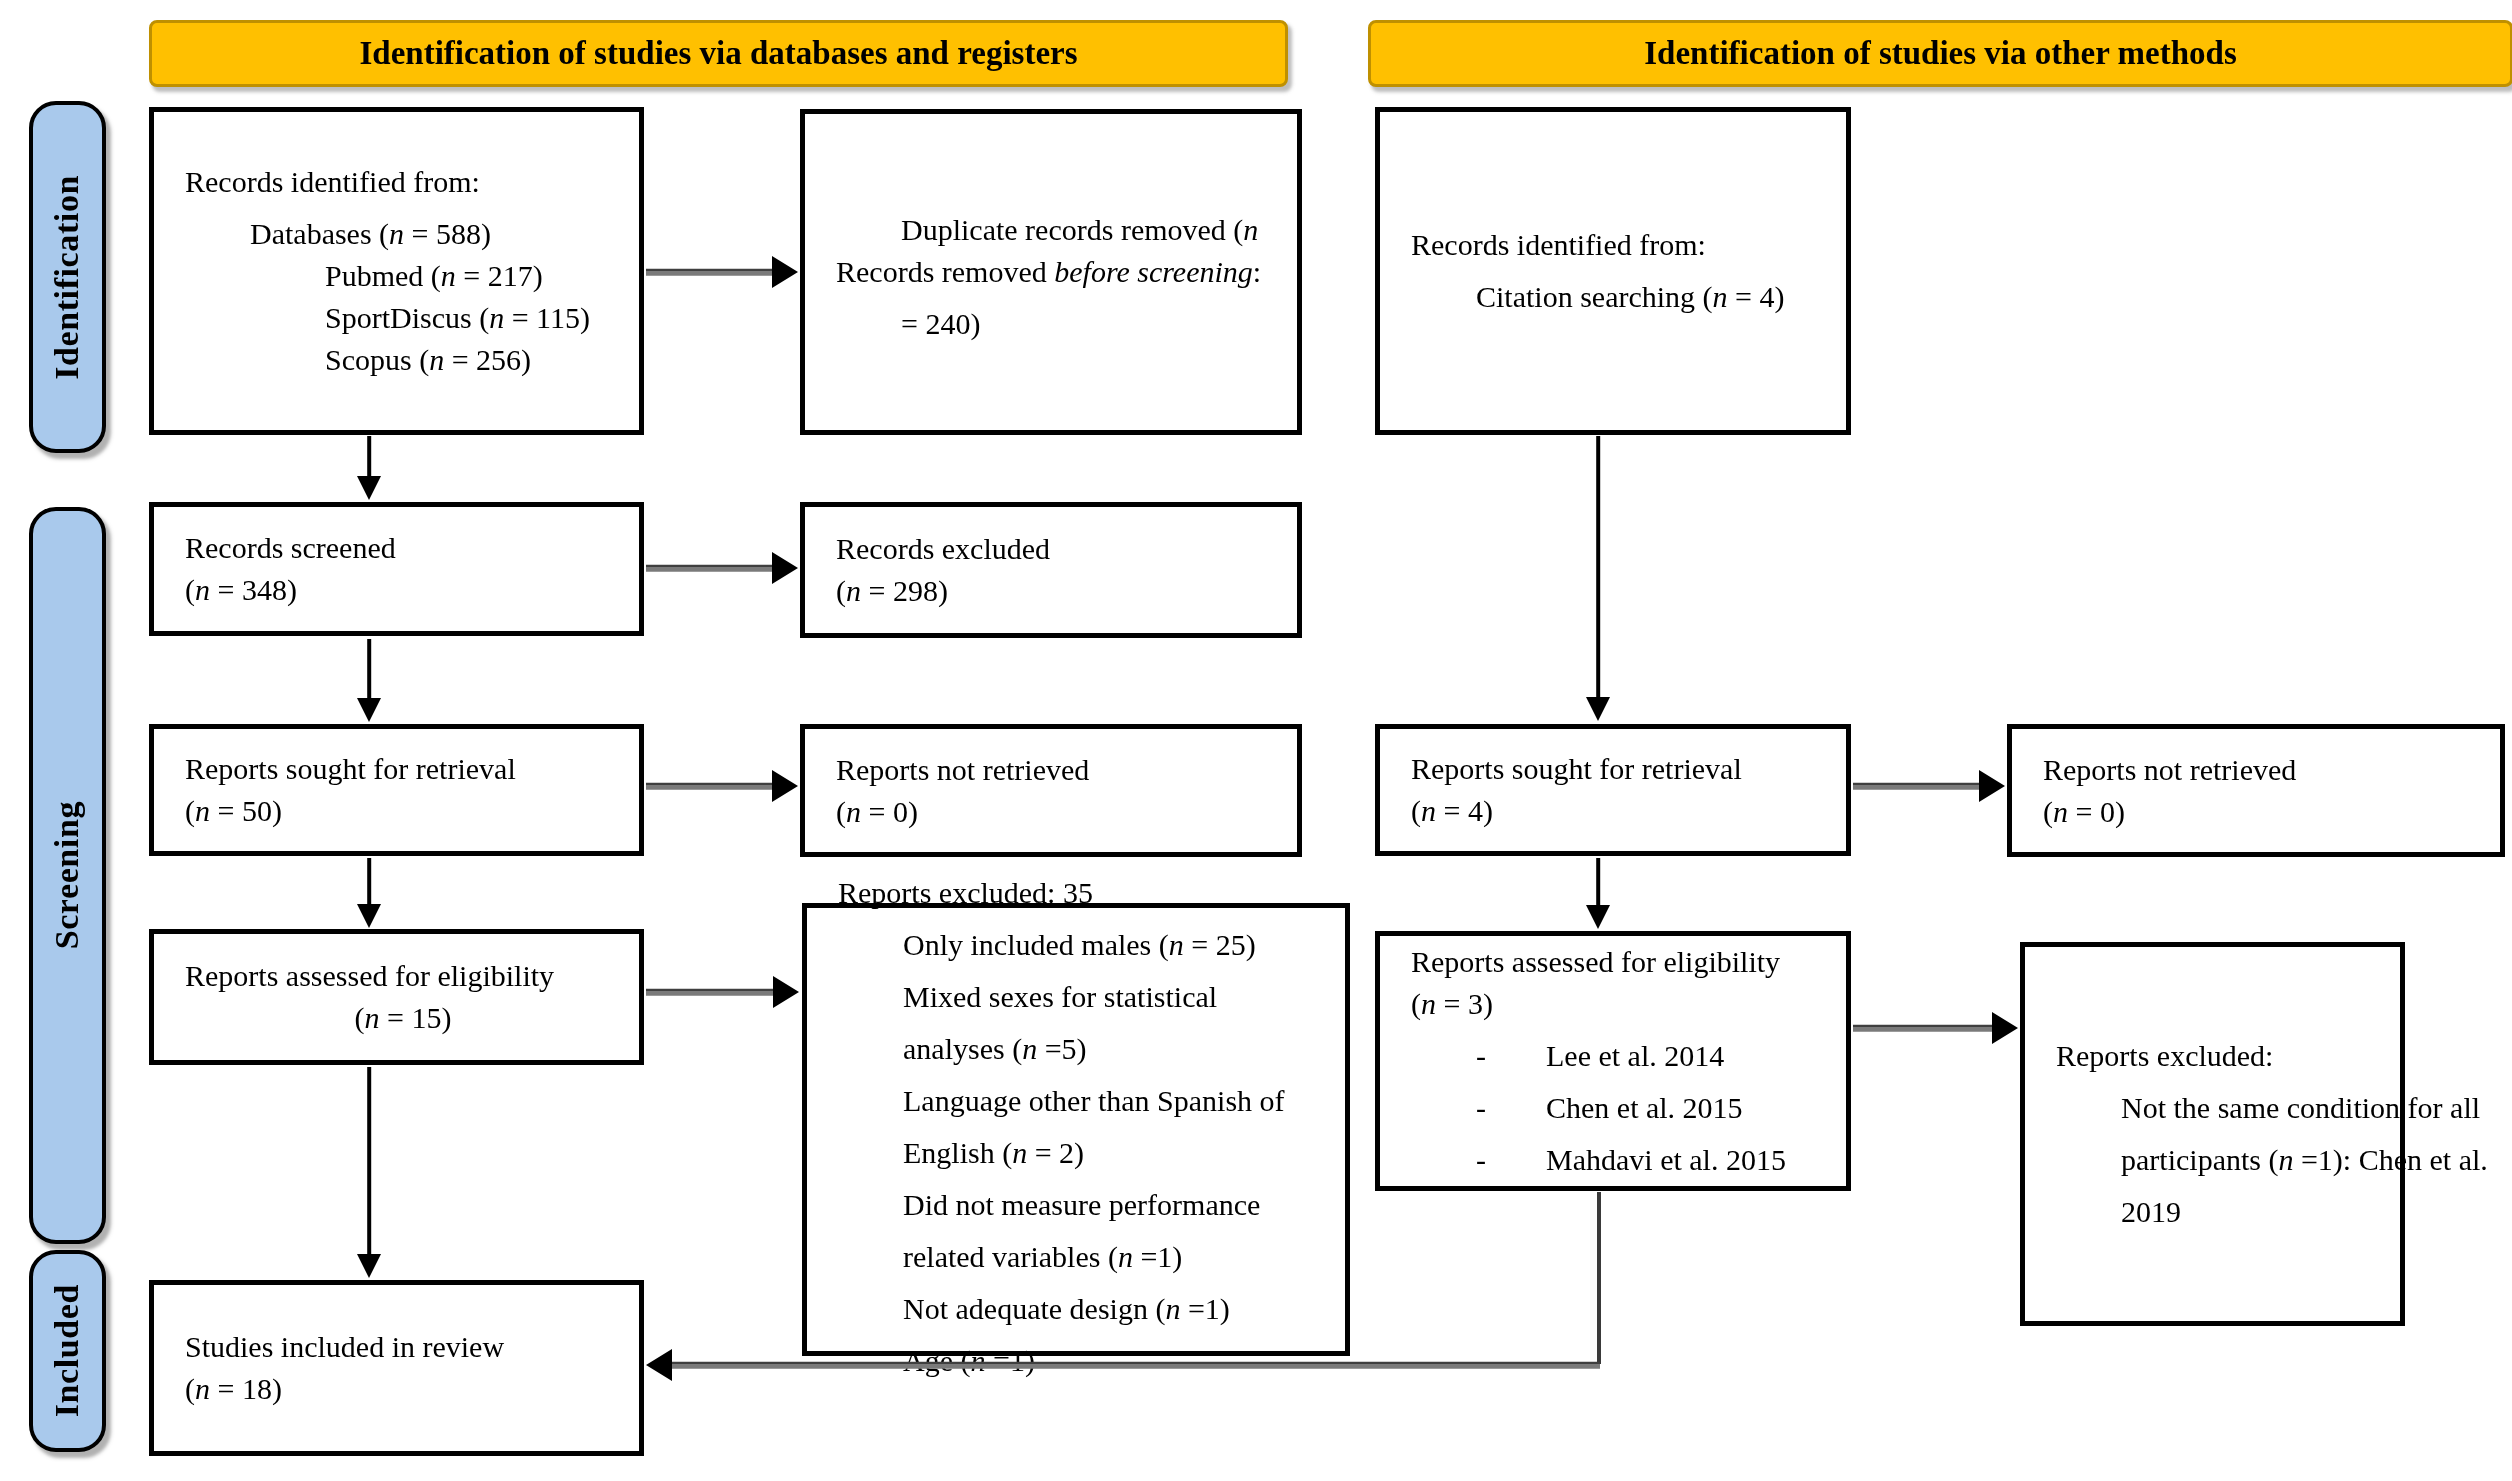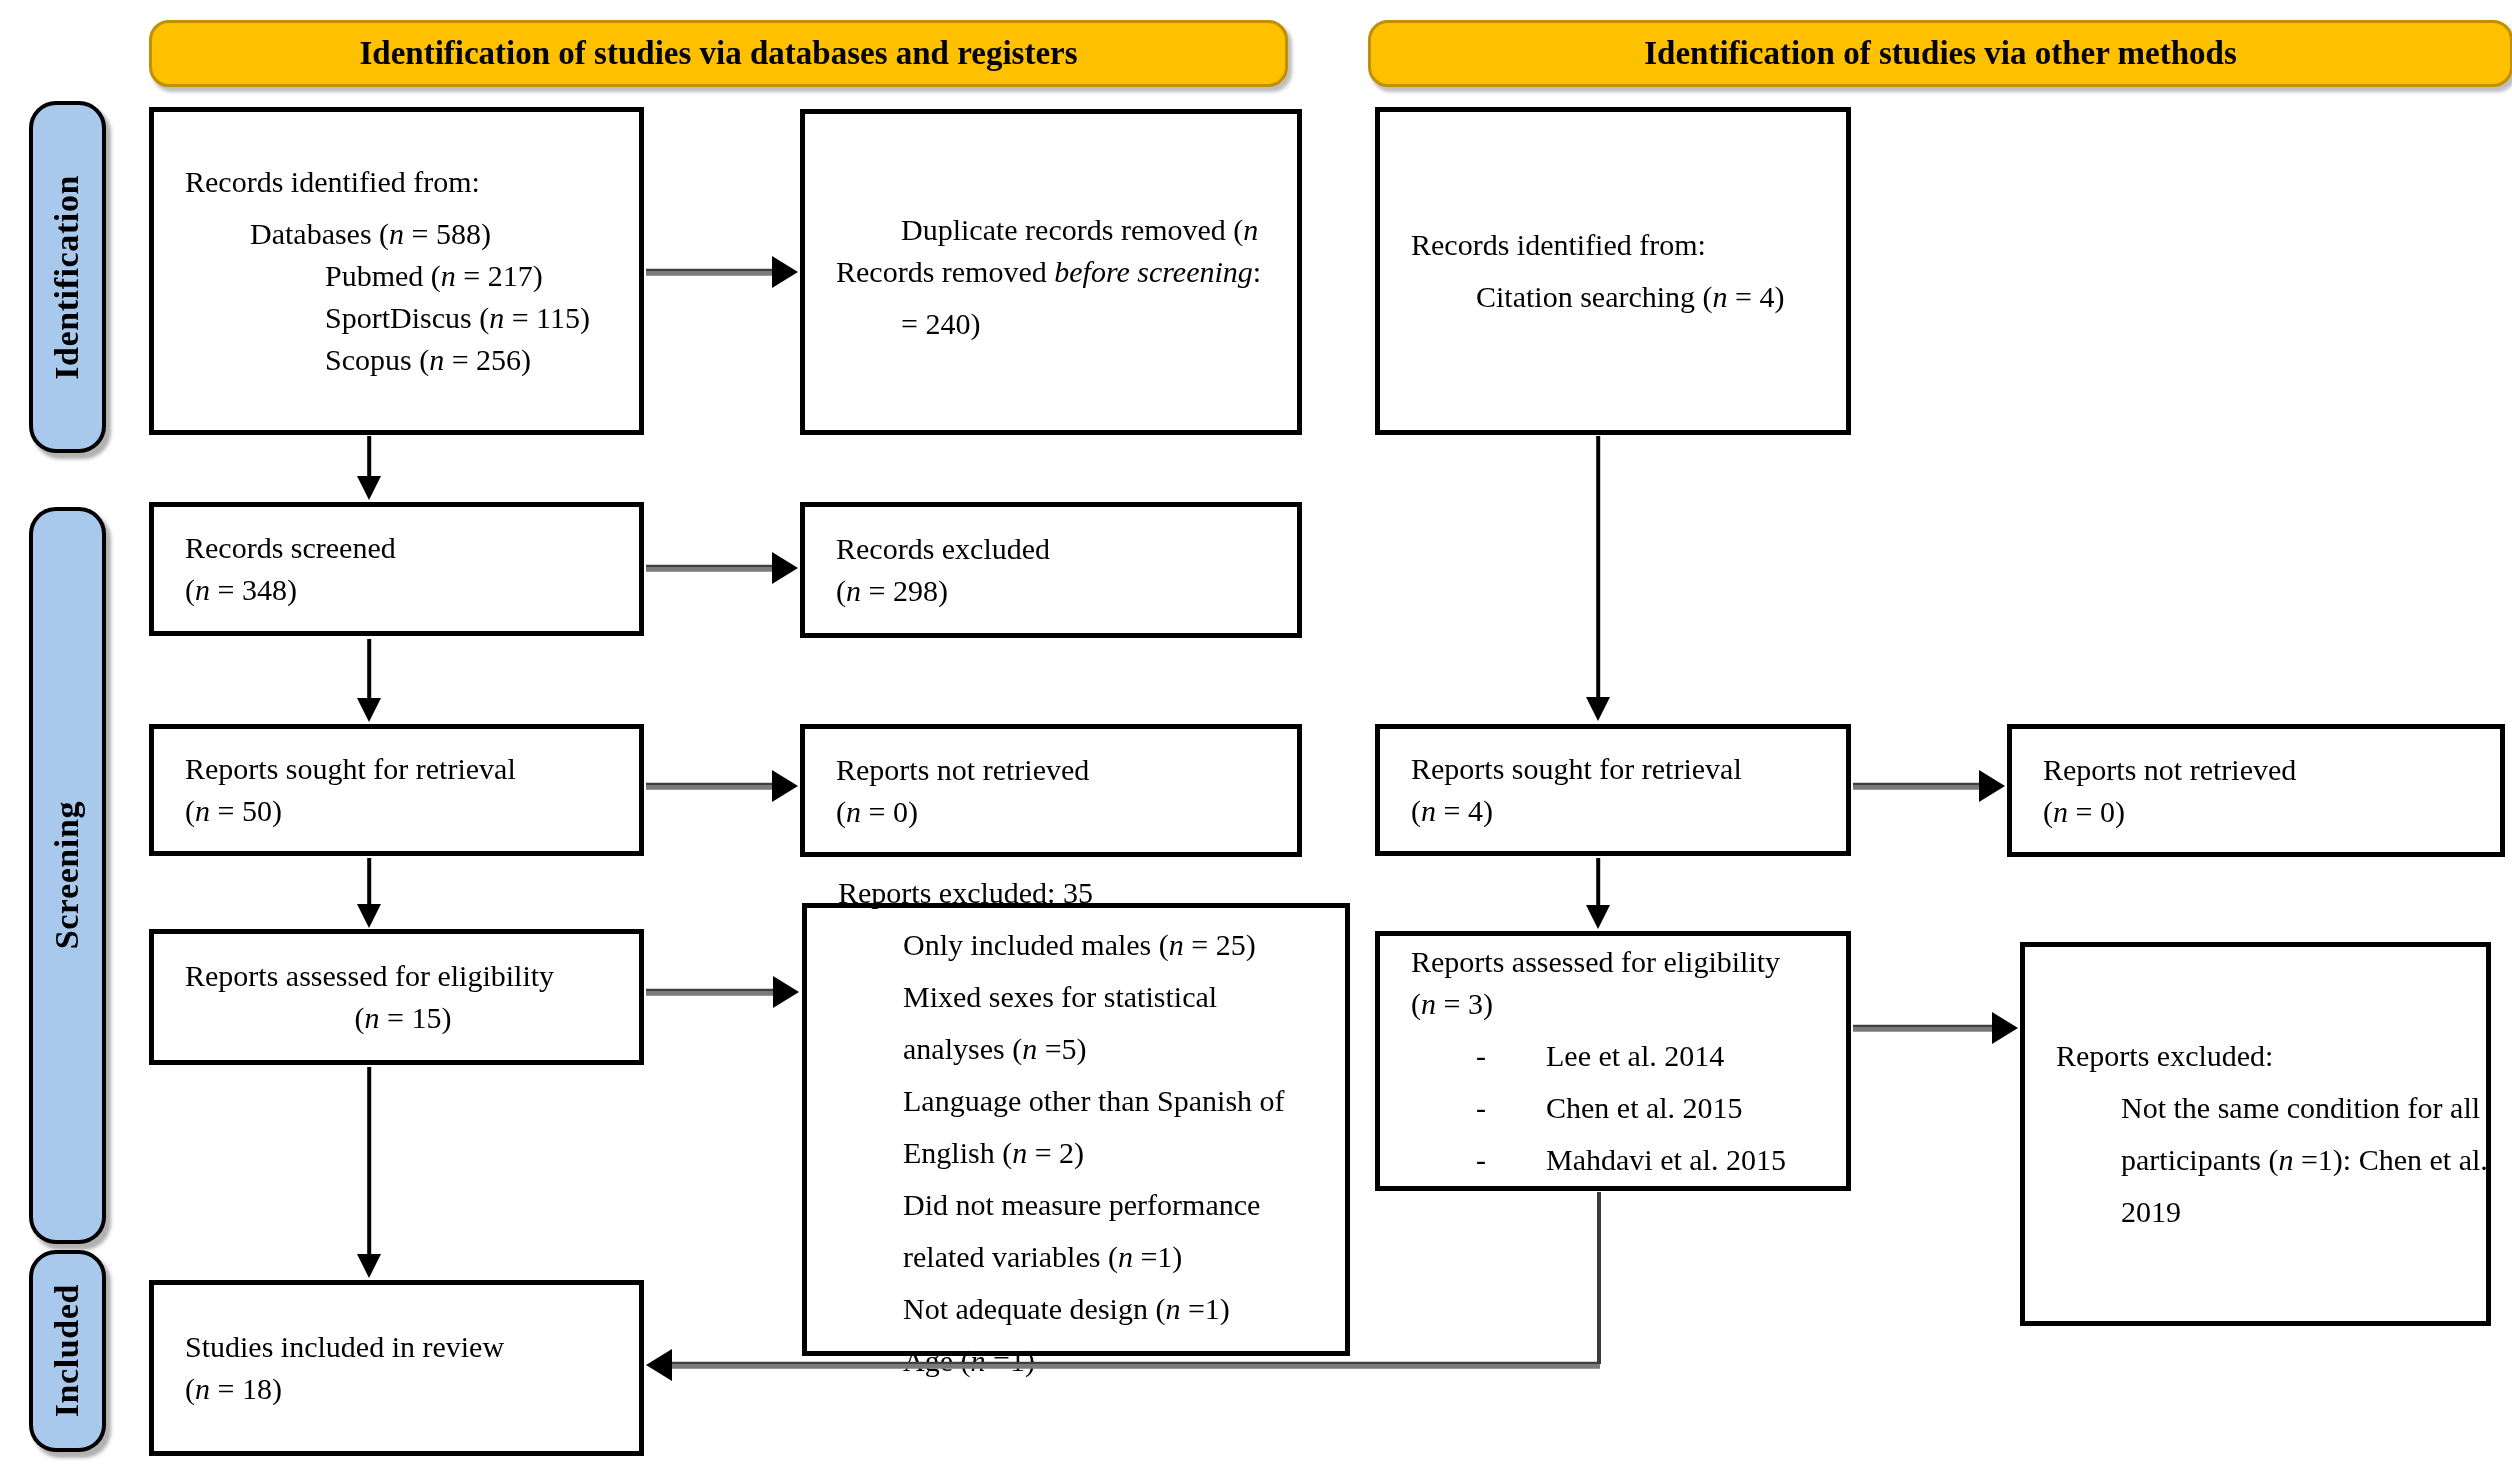--- a/index.html
+++ b/index.html
@@ -9,21 +9,21 @@
   html,body{margin:0;padding:0;}
   body{
     width:2512px;height:1481px;position:relative;background:#ffffff;
     font-family:"Liberation Serif","DejaVu Serif",serif;color:#000;
   }
   .abs{position:absolute;box-sizing:border-box;}
   
   .banner{
     background:var(--header-bg);
     border:3.6px solid var(--header-border);
-    border-radius:20px;
+    border-radius:8px;
     display:flex;align-items:center;justify-content:center;
     font-weight:bold;font-size:33px;
     box-shadow:3.6px 4.8px 3.6px rgba(110,110,110,.45);
   }
   
   .stage{
     background:var(--stage-bg);
     border:4.8px solid #000;
     border-radius:27px;
     display:flex;align-items:center;justify-content:center;
@@ -162,21 +162,21 @@
   </div>
 
 <div class="abs fbox" style="left:1375px;top:931px;width:476px;height:260px;">
     <div class="line ind0">Reports assessed for eligibility</div>
     <div class="line ind0">(<i>n</i> = 3)</div>
     <div class="line ind1">-  Lee et al. 2014</div>
     <div class="line ind1">-  Chen et al. 2015</div>
     <div class="line ind1">-  Mahdavi et al. 2015</div>
   </div>
 
-<div class="abs fbox" style="left:2020px;top:942px;width:471px;height:384px;">
+<div class="abs fbox" style="left:2020px;top:942px;width:385px;height:384px;">
     <div class="line ind0">Reports excluded:</div>
     <div class="line ind1">Not the same condition for all</div>
     <div class="line ind1">participants (<i>n</i> =1): Chen et al.</div>
     <div class="line ind1">2019</div>
   </div>
 
 <div class="ha" style="left:646px;top:254px;width:152px;"></div>
 <div class="va" style="left:356px;top:436px;width:26px;height:64px;"></div>
 <div class="ha" style="left:646px;top:550px;width:152px;"></div>
 <div class="va" style="left:356px;top:639px;width:26px;height:83px;"></div>

